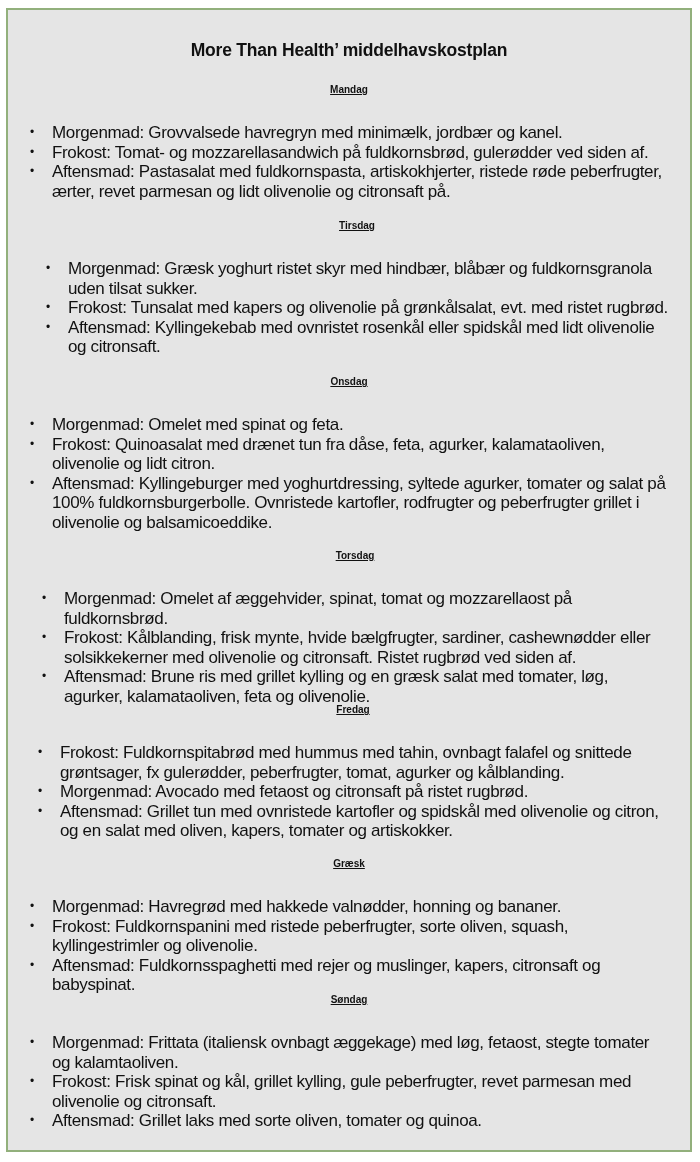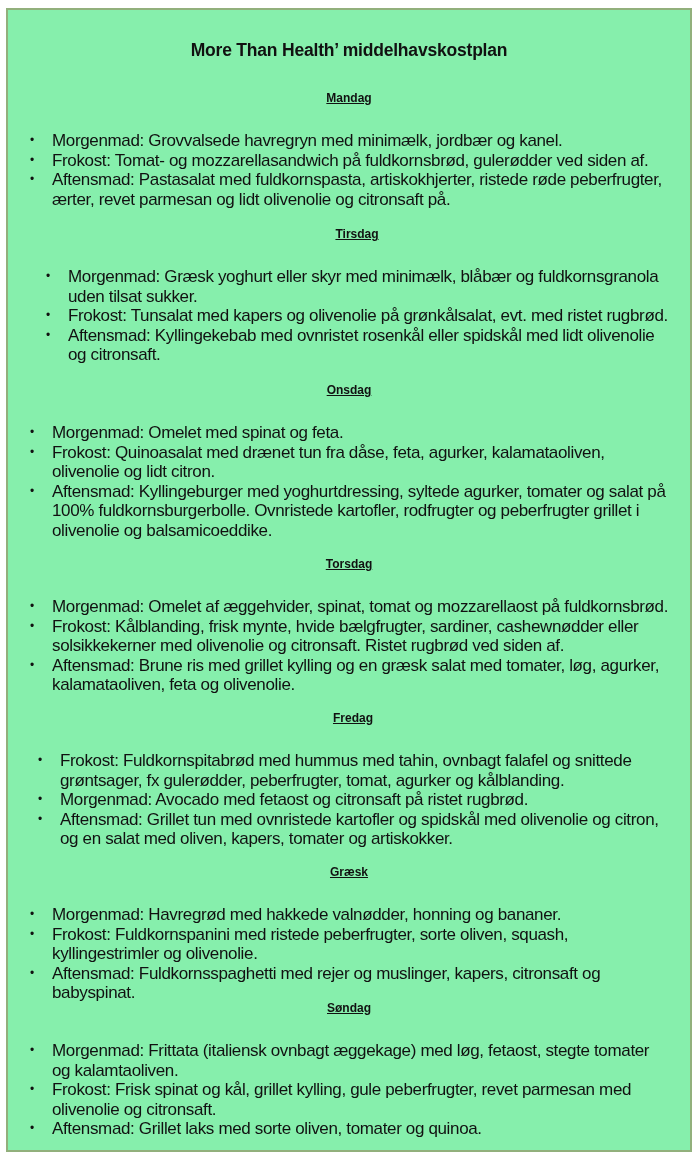--- a/index.html
+++ b/index.html
@@ -9,44 +9,44 @@
       width: 700px;
       height: 1162px;
       overflow: hidden;
     }
     .frame {
       position: absolute;
       left: 6px;
       top: 8px;
       width: 682px;
       height: 1140px;
-      background: #86efac;
+      background: #e5e5e5;
       border: 2px solid #92b07c;
       box-sizing: content-box;
     }
     .title {
       font-family: "Liberation Sans", sans-serif;
       font-weight: bold;
       font-size: 17.5px;
       color: #111;
       text-align: center;
       margin: 30px 0 0 0;
       letter-spacing: -0.2px;
     }
     .day {
       margin: 0;
     }
     .day-heading {
       font-family: "Liberation Sans", sans-serif;
       font-weight: bold;
-      font-size: 12px;
+      font-size: 10px;
       color: #111;
       text-align: center;
       text-decoration: underline;
-      margin: 8px;
+      margin: 0;
       height: 20px;
       line-height: 20px;
     }
     ul.meals {
       list-style: none;
       margin: 0;
       padding: 0 20px 0 44px;
     }
     ul.meals li {
       position: relative;
@@ -59,21 +59,21 @@
     ul.meals li::before {
       content: "\2022";
       position: absolute;
       left: -22px;
       top: 0;
       font-size: 12px;
     }
     .sec-mandag   { position: absolute; top: 70px;  left: 0; right: 0; }
     .sec-tirsdag  { position: absolute; top: 206px; left: 16px; right: 0; }
     .sec-onsdag   { position: absolute; top: 362px; left: 0; right: 0; }
-    .sec-torsdag  { position: absolute; top: 536px; left: 0; right: 0; }
+    .sec-torsdag  { position: absolute; top: 536px; left: 0; right: 0; padding-left: 12px; }
     .sec-fredag   { position: absolute; top: 690px; left: 8px; right: 0; }
     .sec-lordag   { position: absolute; top: 844px; left: 0; right: 0; }
     .sec-sondag   { position: absolute; top: 980px; left: 0; right: 0; }
     .day .meals { margin-top: 23px; }
   </style>
 </head>
 <body>
 
 <div class="frame">
   <h1 class="title">More Than Health’ middelhavskostplan</h1>
@@ -83,21 +83,21 @@
     <ul class="meals">
       <li>Morgenmad: Grovvalsede havregryn med minimælk, jordbær og kanel.</li>
       <li>Frokost: Tomat- og mozzarellasandwich på fuldkornsbrød, gulerødder ved siden af.</li>
       <li>Aftensmad: Pastasalat med fuldkornspasta, artiskokhjerter, ristede røde peberfrugter, ærter, revet parmesan og lidt olivenolie og citronsaft på.</li>
     </ul>
   </section>
 
   <section class="day sec-tirsdag">
     <h2 class="day-heading">Tirsdag</h2>
     <ul class="meals">
-      <li>Morgenmad: Græsk yoghurt eller skyr med minimælk, blåbær og fuldkornsgranola uden tilsat sukker.</li>
+      <li>Morgenmad: Græsk yoghurt ristet skyr med hindbær, blåbær og fuldkornsgranola uden tilsat sukker.</li>
       <li>Frokost: Tunsalat med kapers og olivenolie på grønkålsalat, evt. med ristet rugbrød.</li>
       <li>Aftensmad: Kyllingekebab med ovnristet rosenkål eller spidskål med lidt olivenolie og citronsaft.</li>
     </ul>
   </section>
 
   <section class="day sec-onsdag">
     <h2 class="day-heading">Onsdag</h2>
     <ul class="meals">
       <li>Morgenmad: Omelet med spinat og feta.</li>
       <li>Frokost: Quinoasalat med drænet tun fra dåse, feta, agurker, kalamataoliven, olivenolie og lidt citron.</li>

